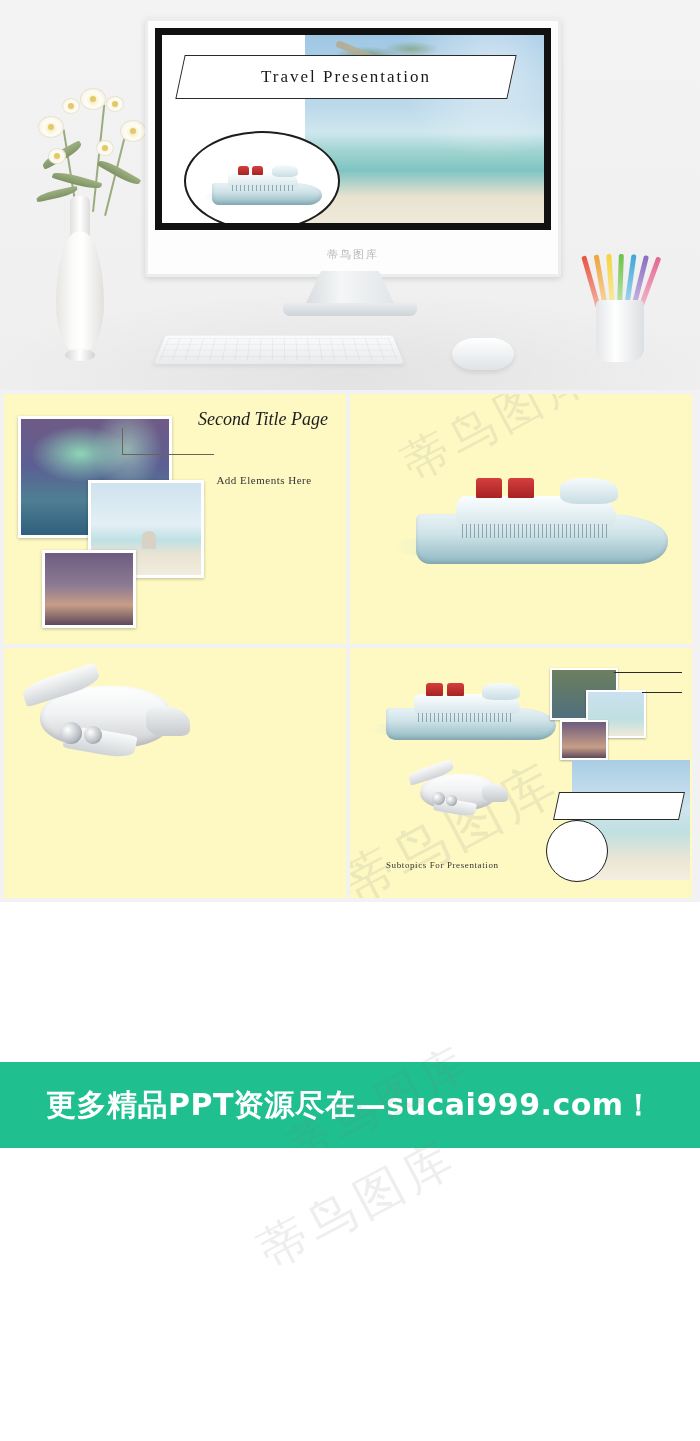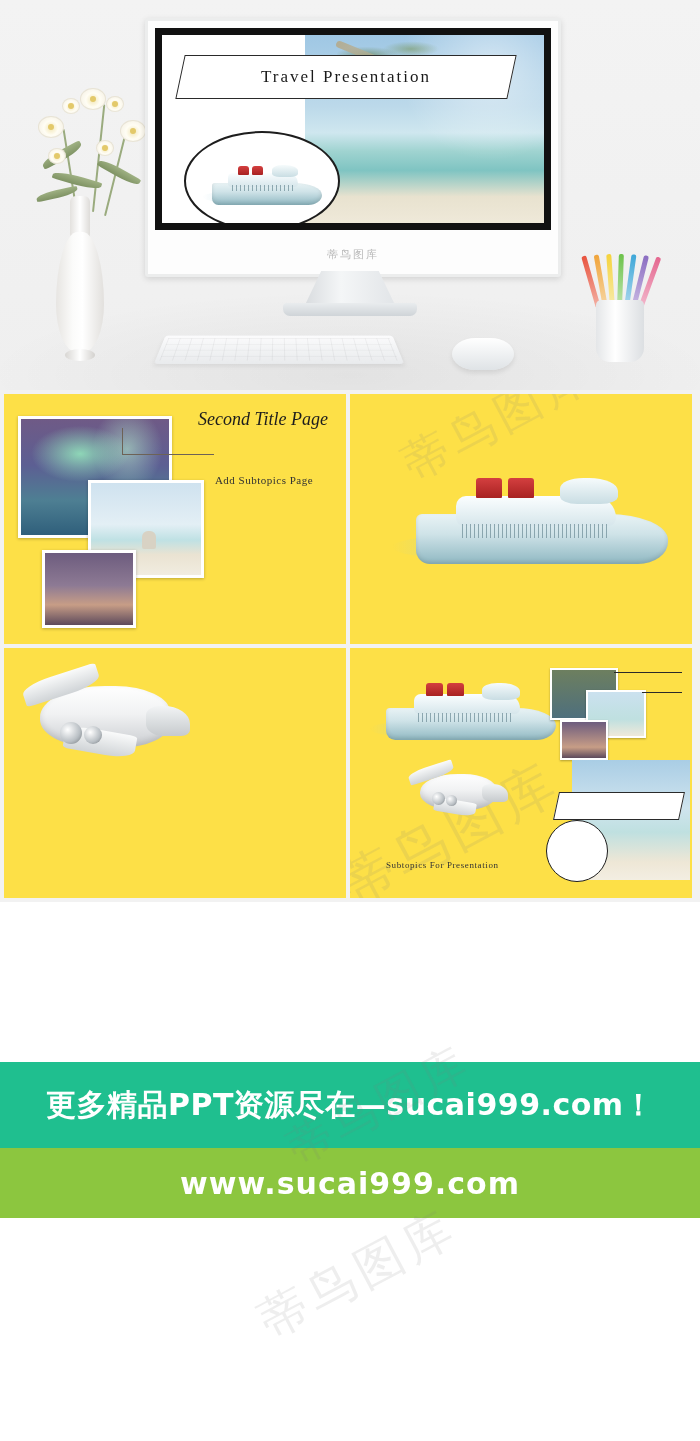--- a/index.html
+++ b/index.html
@@ -228,21 +228,21 @@
   }
   .row{
     display:flex;
     gap:4px;
     padding:0 4px 4px 4px;
     background:#f2f2f2;
   }
   .row.first{padding-top:4px;}
   .thumb{
     position:relative;
-    background:#fde047;
+    background:#fef9c3;
     overflow:hidden;
   }
   .t-half{width:342px;height:250px;}
 
   
   .aurora{
     position:absolute;left:14px;top:22px;width:148px;height:116px;
     border:3px solid #ffffff;
     background:
       radial-gradient(ellipse 70px 40px at 40% 30%, rgba(150,235,190,.85), rgba(150,235,190,0) 70%),
@@ -491,21 +491,21 @@
 
     <div class="row first">
 
       <div class="thumb t-half">
         <div class="aurora"></div>
         <div class="s2-line2"></div>
         <div class="s2-line"></div>
         <div class="beach"></div>
         <div class="palmsun"></div>
         <div class="s2-title">Second Title Page</div>
-        <div class="s2-sub">Add Subtopics Page</div>
+        <div class="s2-sub">Add Elements Here</div>
       </div>
 
       <div class="thumb t-half">
         <div class="wm" style="left:44px;top:-6px;font-size:46px;">蒂鸟图库</div>
         <div class="boat" style="left:42px;top:62px;width:280px;height:130px;">
           <div class="wave" style="left:0;top:78px;width:190px;height:26px;"></div>
           <div class="wave" style="left:18px;top:66px;width:150px;height:16px;opacity:.7;"></div>
           <div class="hull" style="left:24px;bottom:22px;width:252px;height:50px;"></div>
           <div class="deck" style="left:64px;bottom:60px;width:160px;height:30px;"></div>
           <div class="rail" style="left:70px;bottom:48px;width:146px;height:14px;"></div>
@@ -568,21 +568,18 @@
     </div>
   </div>
 
   <div class="gap">
     <div class="wm" style="position:relative;left:250px;top:56px;font-size:44px;">蒂鸟图库</div>
   </div>
 
   <div class="banner-teal">
     <div class="txt">更多精品PPT资源尽在—sucai999.com！</div>
   </div>
-  <div class="banner-green">
-    <div class="txt">www.sucai999.com</div>
-  </div>
 
   <div class="tail-white">
     <div class="wm" style="left:250px;top:24px;font-size:48px;">蒂鸟图库</div>
   </div>
 
 </div>
 
 </body></html>

